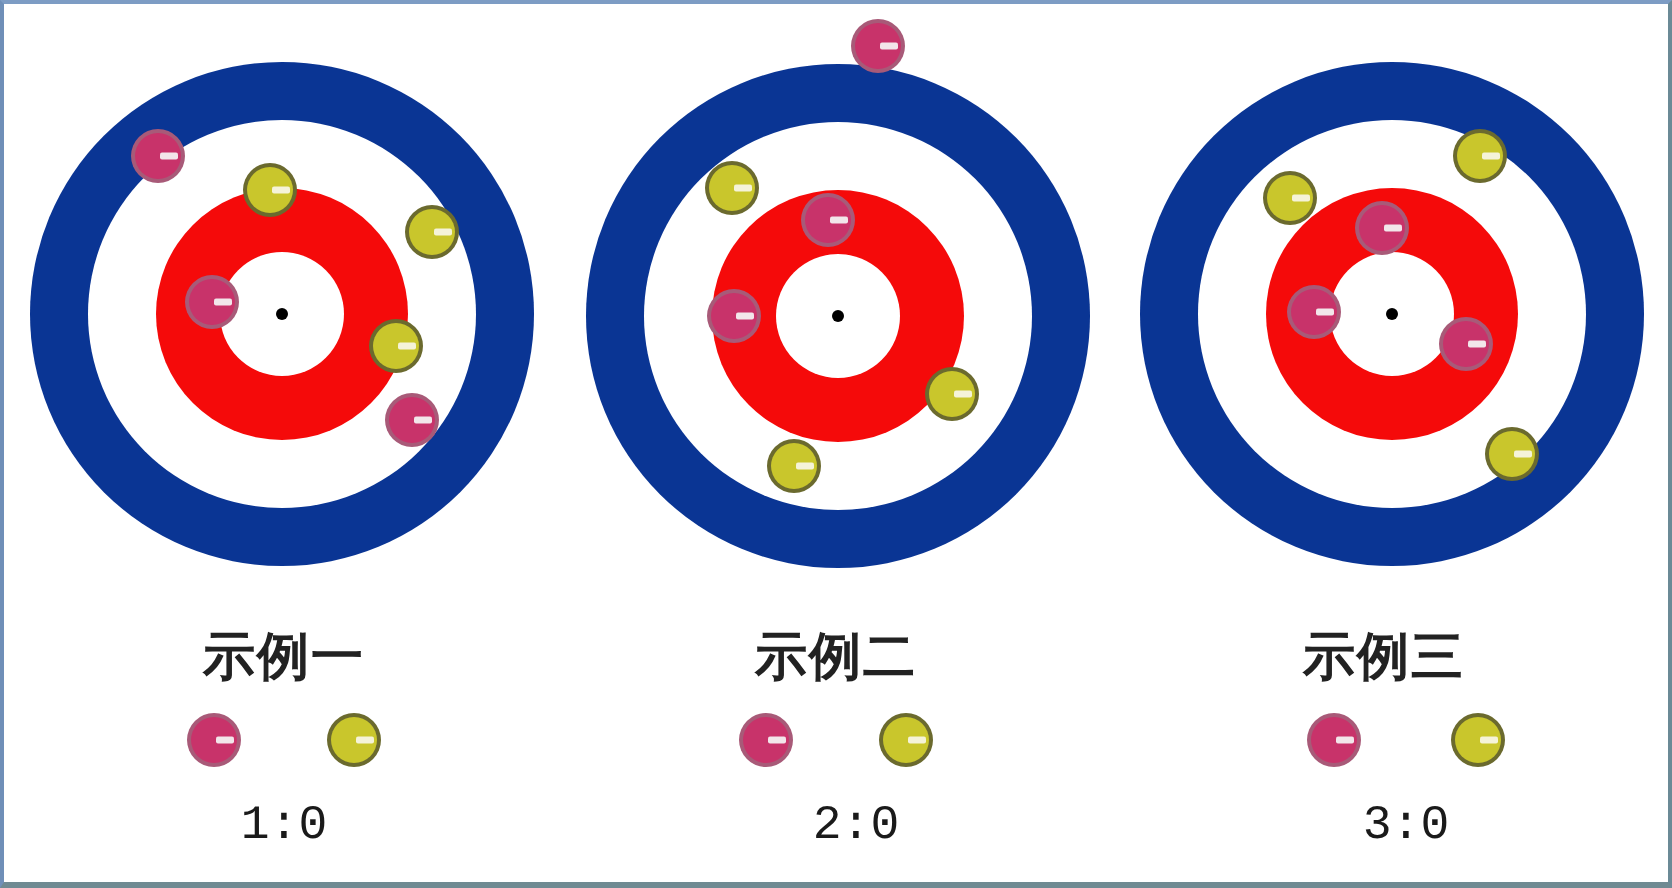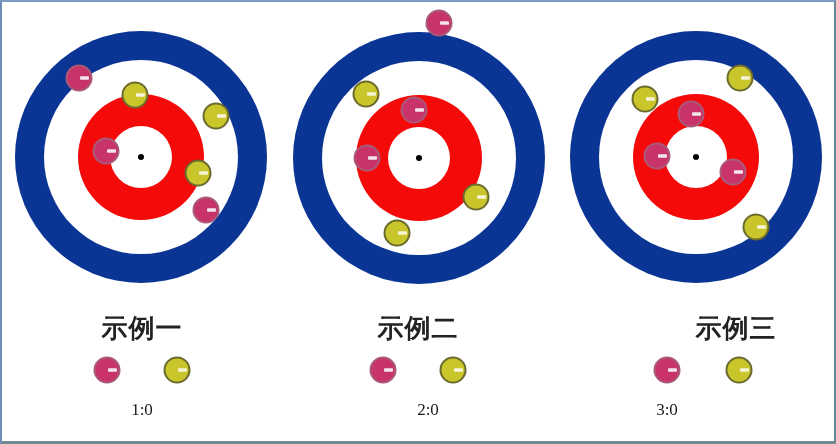--- a/index.html
+++ b/index.html
@@ -15,28 +15,28 @@
       border-top: 2px solid #7d9cc4;
       border-right: 2px solid #6b8a96;
       border-bottom: 3px solid #6f8a92;
       background: #ffffff;
       box-sizing: border-box;
       width: 836px; height: 444px;
     }
     svg.scene { position: absolute; left: 0; top: 0; }
     .label {
       position: absolute;
-      font-family: Liberation Serif, serif;
+      font-family: Liberation Mono, monospace;
       font-weight: bold;
       color: #222222;
       text-align: center;
       width: 160px;
     }
     .title { font-size: 26px; top: 311px; letter-spacing: 1px; }
-    .score { font-size: 17px; top: 400px; font-weight: normal; color: #1a1a1a; }
+    .score { font-size: 24px; top: 400px; font-weight: normal; color: #1a1a1a; }
   </style>
 </head>
 <body>
 
 <div class="frame"></div>
 
 <svg class="scene" width="836" height="444" viewBox="0 0 836 444">
   <defs>
     <g id="house">
       <circle r="126" fill="#0a3594"></circle>
@@ -140,17 +140,17 @@
         <use href="#stone-red"></use>
       </g>
       <g transform="translate(739,370)">
         <use href="#stone-yellow"></use>
       </g>
     </g>
 </svg>
 
 <div class="label title" style="left:62px;">示例一</div>
 <div class="label title" style="left:338px;">示例二</div>
-<div class="label title" style="left:656px;">示例三</div>
+<div class="label title" style="left:612px;">示例三</div>
 
 <div class="label score" style="left:62px;">1:0</div>
 <div class="label score" style="left:348px;">2:0</div>
-<div class="label score" style="left:587px;">3:0</div>
+<div class="label score" style="left:623px;">3:0</div>
 
 </body></html>

